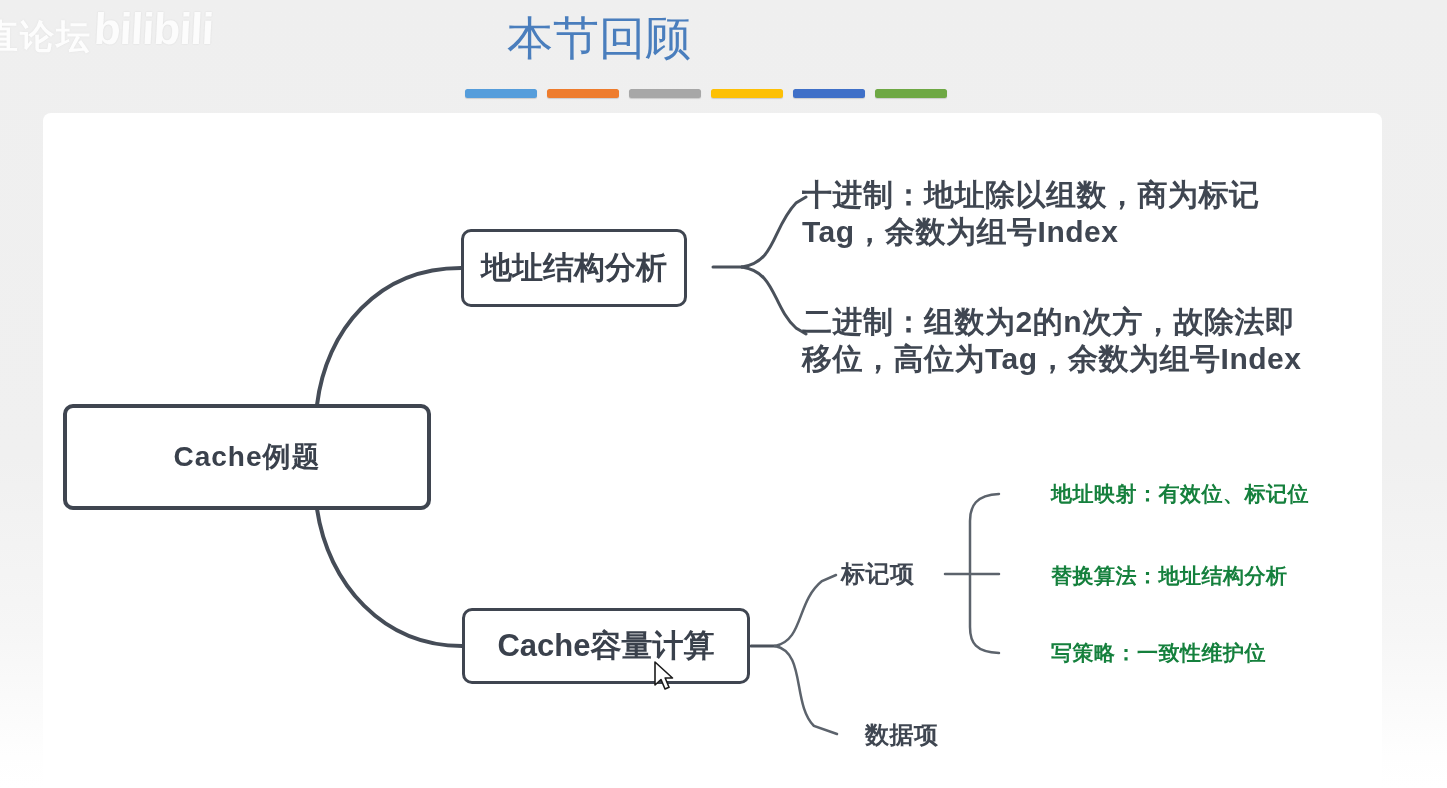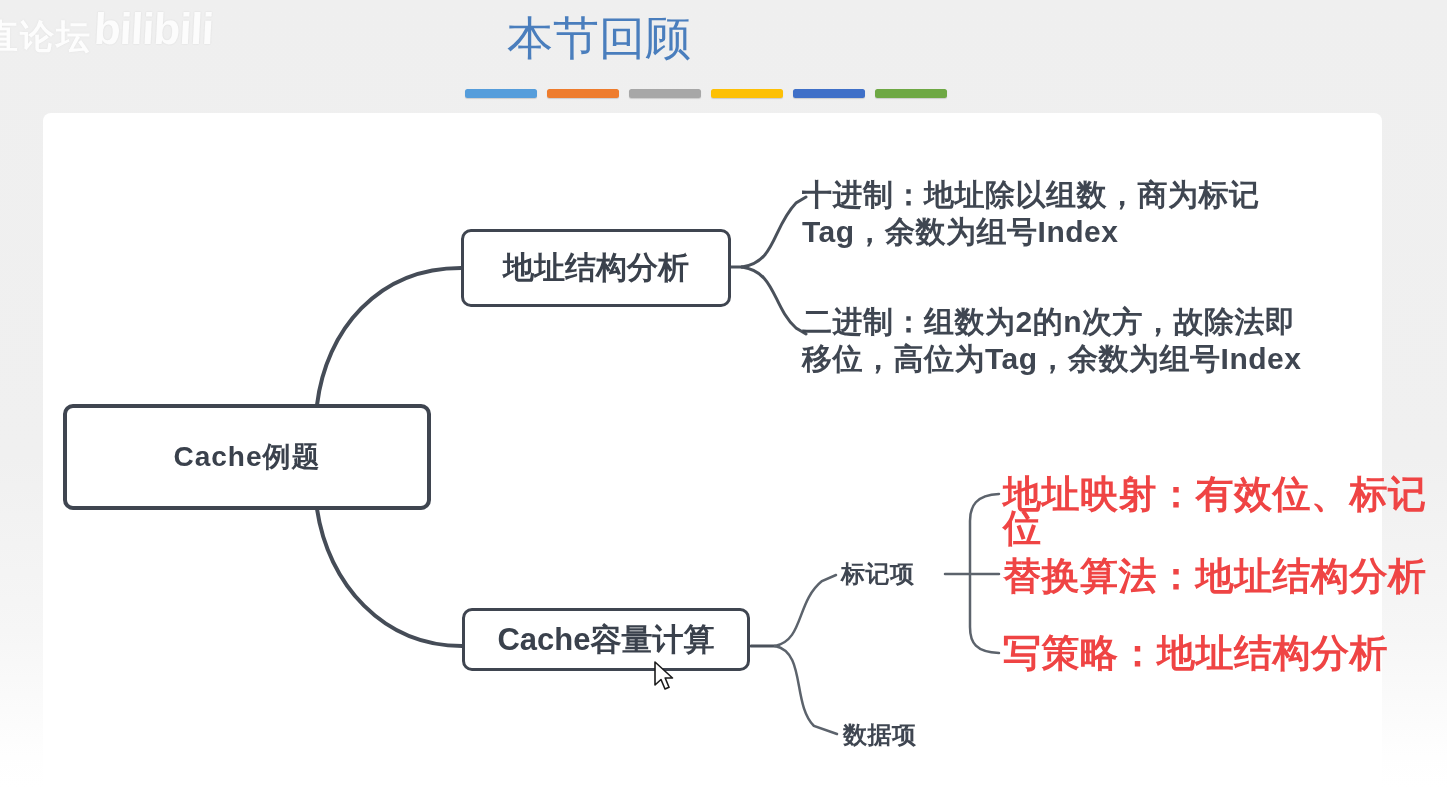--- a/index.html
+++ b/index.html
@@ -35,29 +35,29 @@
   }
   
   .wires{position:absolute;left:0;top:0;width:1447px;height:788px;pointer-events:none;}
   
   .node{
     position:absolute;background:#ffffff;border:4px solid #3f4550;border-radius:10px;
     display:flex;align-items:center;justify-content:center;
     color:#3a414c;font-weight:700;box-sizing:border-box;
   }
   .node.root{left:63px;top:404px;width:368px;height:106px;font-size:28px;letter-spacing:1px;}
-  .node.b1{left:461px;top:229px;width:270px;height:78px;border-width:3px;font-size:31px;}
-  .node.b2{left:462px;top:608px;width:288px;height:63px;border-width:3px;font-size:31px;}
+  .node.b1{left:461px;top:229px;width:226px;height:78px;border-width:3px;font-size:31px;}
+  .node.b2{left:462px;top:608px;width:288px;height:76px;border-width:3px;font-size:31px;}
   
   .leaf{
     position:absolute;color:#3f4651;font-weight:600;font-size:30px;
     line-height:37px;white-space:pre-line;letter-spacing:.5px;
   }
   .lbl{position:absolute;color:#3f4651;font-weight:600;font-size:24px;line-height:34px;letter-spacing:.5px;}
-  .sub{position:absolute;color:#ef4444;font-weight:600;font-size:38px;line-height:34px;letter-spacing:.5px;}
+  .sub{position:absolute;color:#15803d;font-weight:600;font-size:21px;line-height:34px;letter-spacing:.5px;margin-left:48px;}
   .cursor{position:absolute;left:653px;top:661px;}
 </style>
 </head>
 <body>
 
 <div class="wm-forum">直论坛</div>
 <div class="wm-logo">bilibili</div>
 
 <div class="title" style="color: rgb(74, 126, 189);">本节回顾</div>
 <div class="dash-row">
@@ -99,21 +99,21 @@
 <div class="node b2">
   <span>Cache容量计算</span>
 </div>
 
 <div class="leaf" style="left:802px;top:168px;margin-top:8px;">十进制：地址除以组数，商为标记
 Tag，余数为组号Index</div>
 <div class="leaf" style="left:802px;top:303px;">二进制：组数为2的n次方，故除法即
 移位，高位为Tag，余数为组号Index</div>
 
 <div class="lbl" style="left:841px;top:557px;">标记项</div>
-<div class="lbl" style="left:843px;top:718px;">数据项</div>
+<div class="lbl" style="left:865px;top:718px;">数据项</div>
 
 <div class="sub" style="left:1003px;top:477px;">地址映射：有效位、标记位</div>
 <div class="sub" style="left:1003px;top:559px;">替换算法：地址结构分析</div>
-<div class="sub" style="left:1003px;top:636px;">写策略：地址结构分析</div>
+<div class="sub" style="left:1003px;top:636px;">写策略：一致性维护位</div>
 
 <svg class="cursor" width="26" height="32" viewBox="0 0 26 32">
   <path d="M2,1 L2,24 L8,18.5 L12,28 L16,26.3 L12.2,17 L19.5,17 Z" fill="#ffffff" stroke="#1b1b1b" stroke-width="1.6" stroke-linejoin="round"></path>
 </svg>
 
 </body></html>

